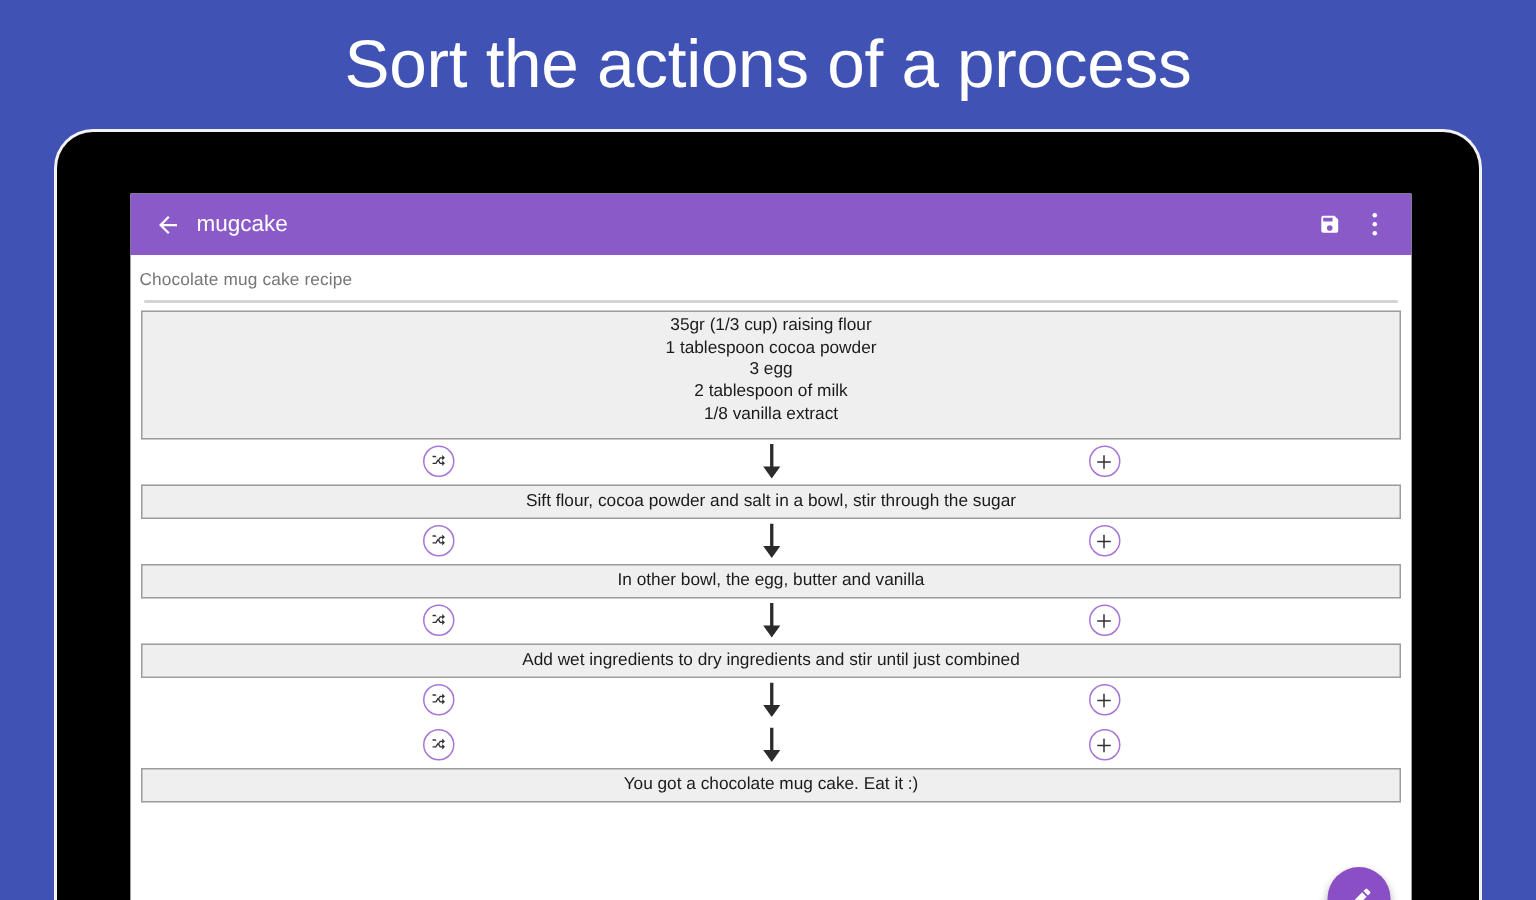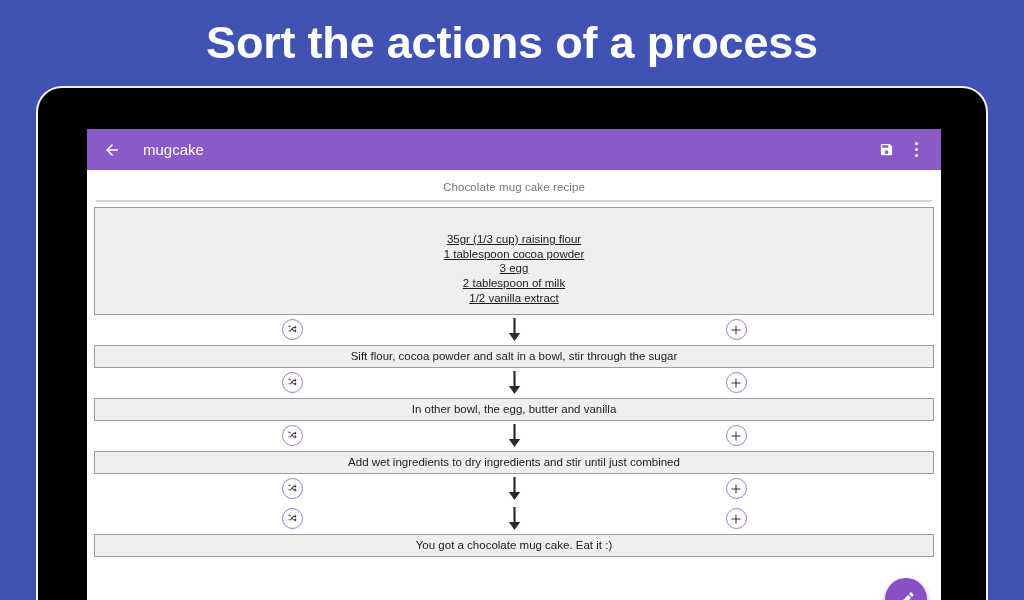--- a/index.html
+++ b/index.html
@@ -21,21 +21,21 @@
     position: absolute;
     top: 0;
     left: 0;
     width: 1024px;
     height: 84px;
     display: flex;
     align-items: center;
     justify-content: center;
     color: #ffffff;
     font-size: 45px;
-    font-weight: 700;
+    font-weight: 400;
     letter-spacing: -0.2px;
     line-height: 1;
     white-space: nowrap;
   }
 
   
   .device-frame {
     position: absolute;
     left: 36px;
     top: 86px;
@@ -75,21 +75,21 @@
     display: flex;
     align-items: center;
     justify-content: center;
     flex: 0 0 auto;
     cursor: pointer;
   }
   .app-bar-title {
     color: #ffffff;
     font-size: 15px;
     font-weight: 400;
-    margin-left: 16px;
+    margin-left: 4px;
     flex: 1 1 auto;
     white-space: nowrap;
     overflow: hidden;
   }
   .app-bar-action {
     width: 30px;
     height: 30px;
     display: flex;
     align-items: center;
     justify-content: center;
@@ -103,21 +103,20 @@
 
   
   .content {
     background: #ffffff;
     padding: 0 6px;
     height: 458px;
     overflow: hidden;
   }
 
   .recipe-title {
-    text-align: center;
     font-size: 11.5px;
     color: #76767a;
     padding: 11px 0 7px 0;
     letter-spacing: 0.1px;
   }
   .title-rule {
     height: 2px;
     background: #d4d4d6;
     margin: 0 3px 5px 3px;
     border-radius: 1px;
@@ -126,24 +125,23 @@
   
   .field-box {
     background: #efefef;
     border: 1px solid #9c9c9e;
     margin: 0 1px;
     text-align: center;
     color: #1b1b1b;
   }
 
   .ingredients-box {
-    padding: 24px 6px 8px 6px;
+    padding: 2px 6px 8px 6px;
     font-size: 11.5px;
     line-height: 14.7px;
-    text-decoration: underline;
   }
   .ingredients-box .ing-line { white-space: nowrap; }
 
   .step-box {
     padding: 4px 10px;
     font-size: 11.5px;
     line-height: 15px;
     height: 23px;
     display: flex;
     align-items: center;
@@ -237,21 +235,21 @@
     <div class="content">
 
       <div class="recipe-title">Chocolate mug cake recipe</div>
       <div class="title-rule"></div>
 
       <div class="field-box ingredients-box">
         <div class="ing-line">35gr (1/3 cup) raising flour</div>
         <div class="ing-line">1 tablespoon cocoa powder</div>
         <div class="ing-line">3 egg</div>
         <div class="ing-line">2 tablespoon of milk</div>
-        <div class="ing-line">1/2 vanilla extract</div>
+        <div class="ing-line">1/8 vanilla extract</div>
       </div>
 
       <div class="connector-row">
         <div class="connector-slot slot-shuffle">
           <div class="icon-circle">
             <svg width="11" height="11" viewBox="0 0 24 24" aria-hidden="true">
               <path d="M17 3l4 4-4 4V8h-2.3l-2 3 2 3H17v-3l4 4-4 4v-3h-3.4l-2.6-4-2.6 4H3v-2h4.3l3.2-5-3.2-5H3V6h5.4l2.6 4 2.6-4H17V3z" fill="#303030"></path>
             </svg>
           </div>
         </div>

